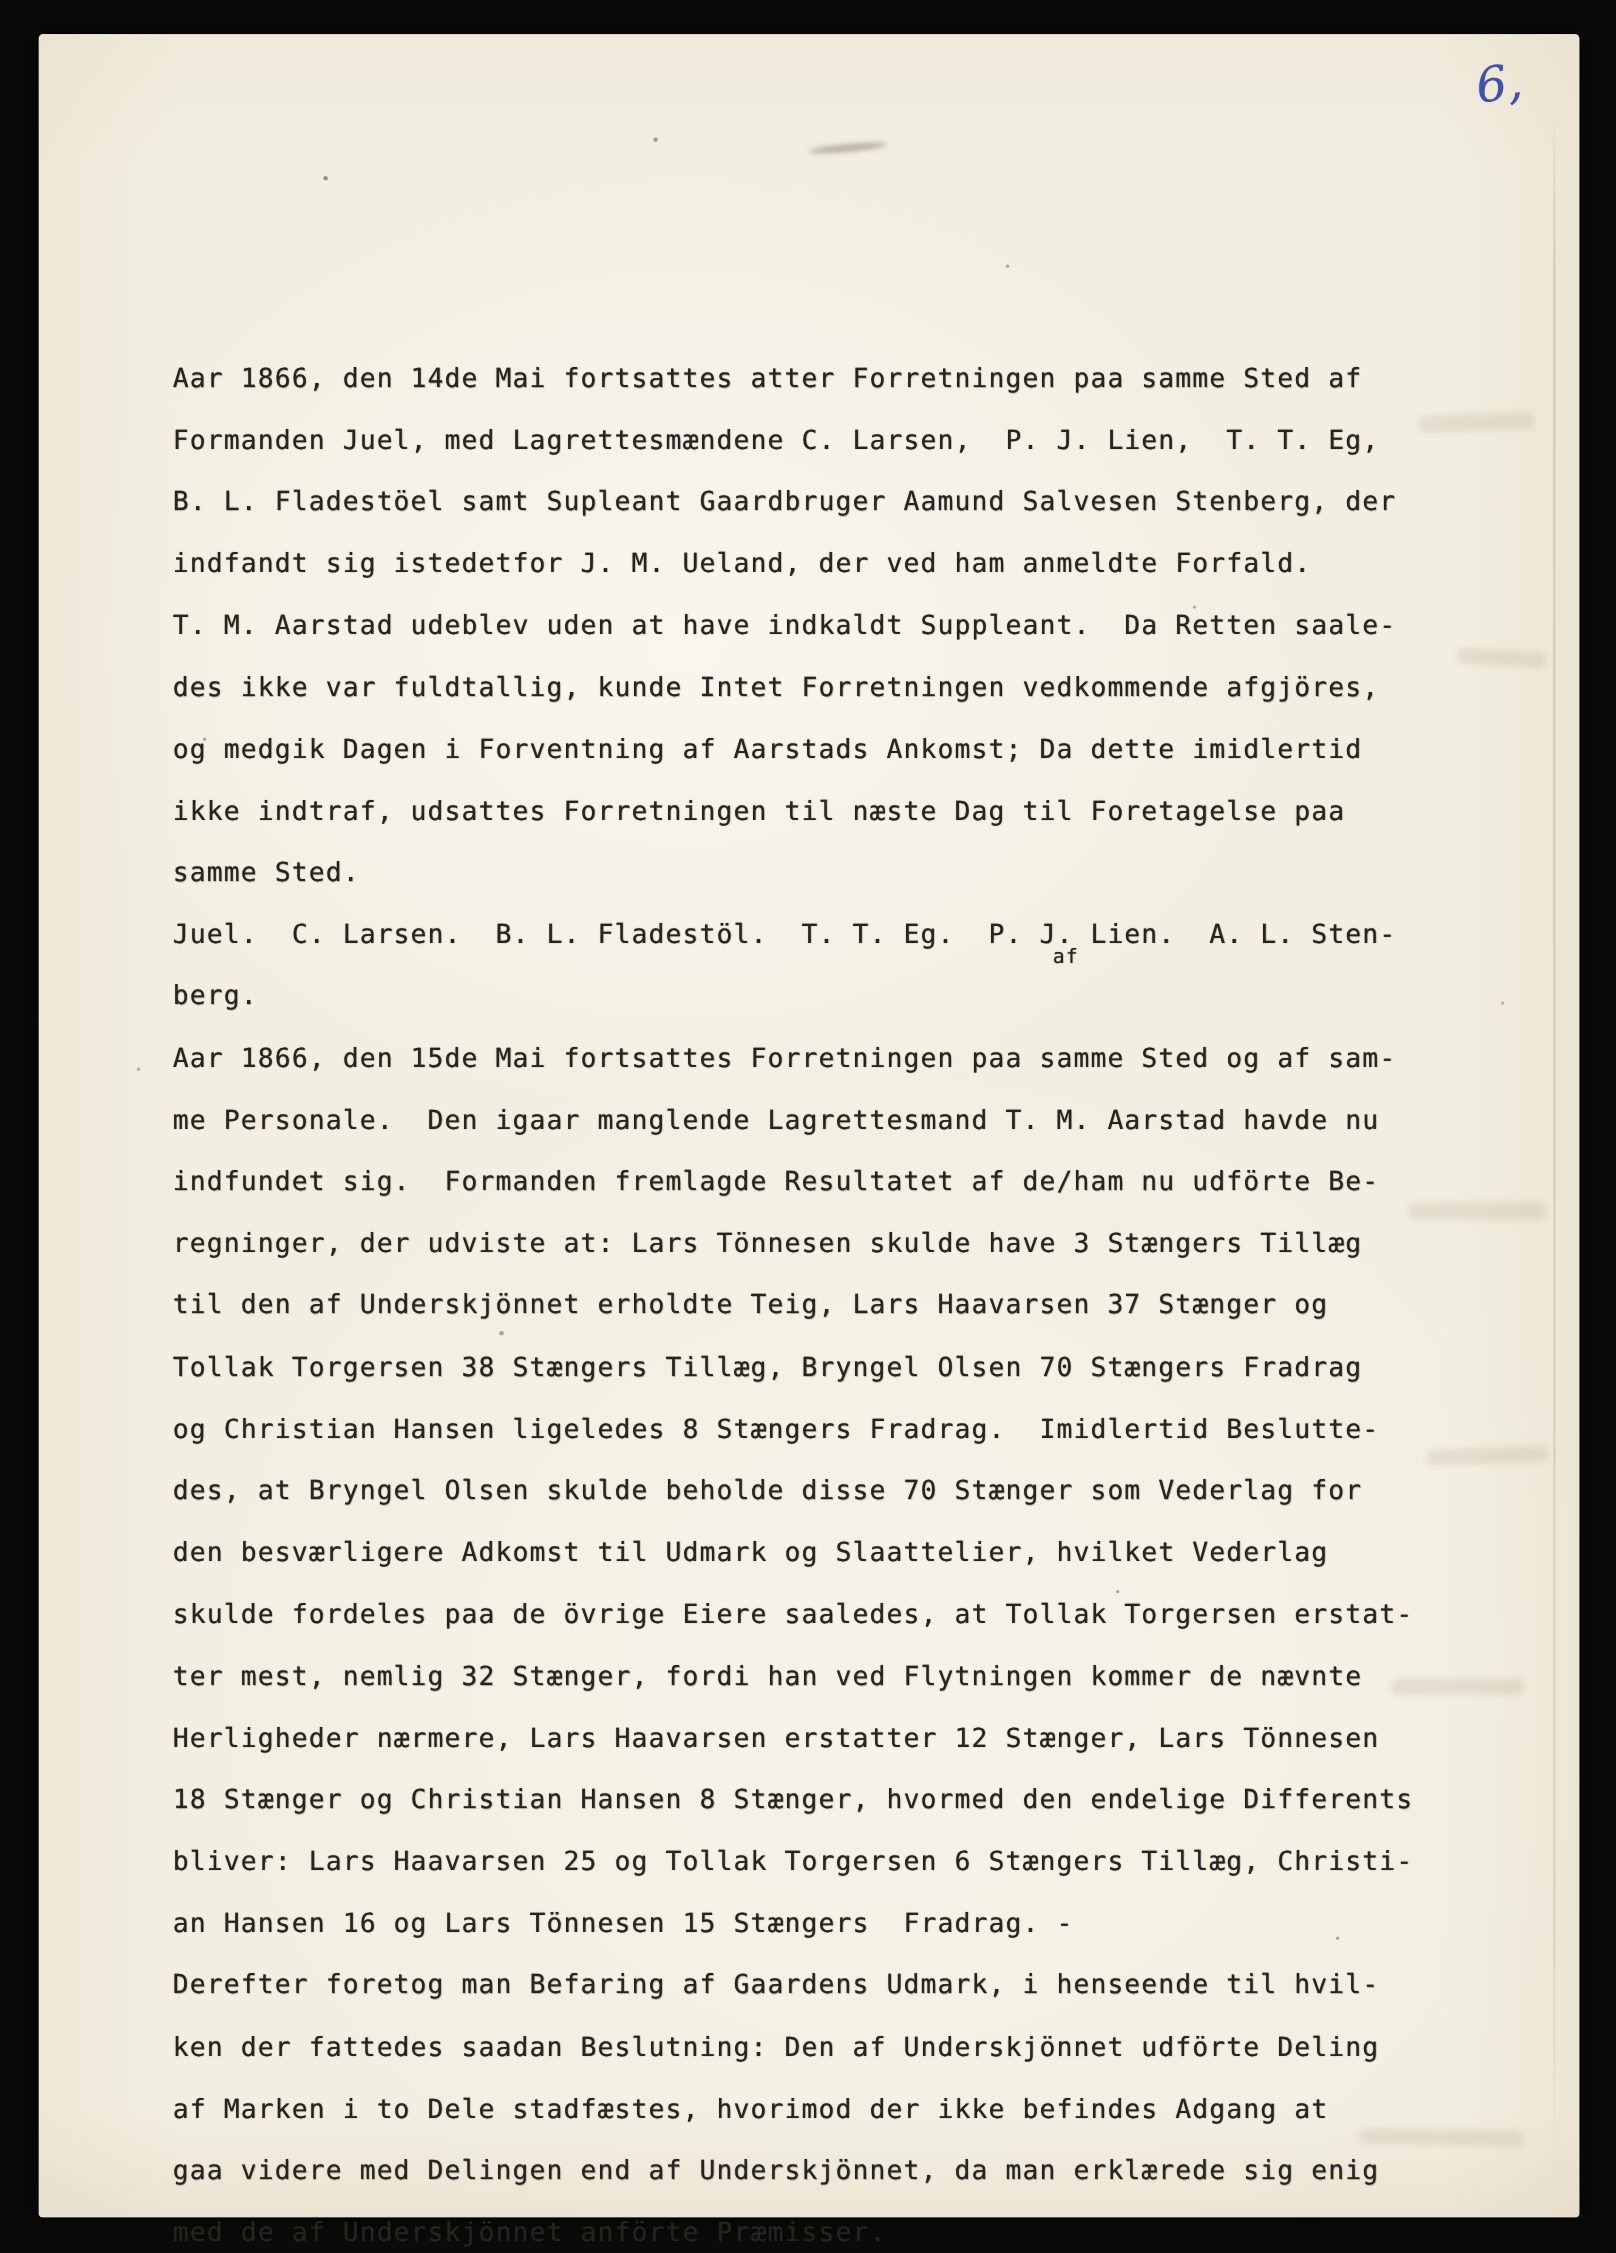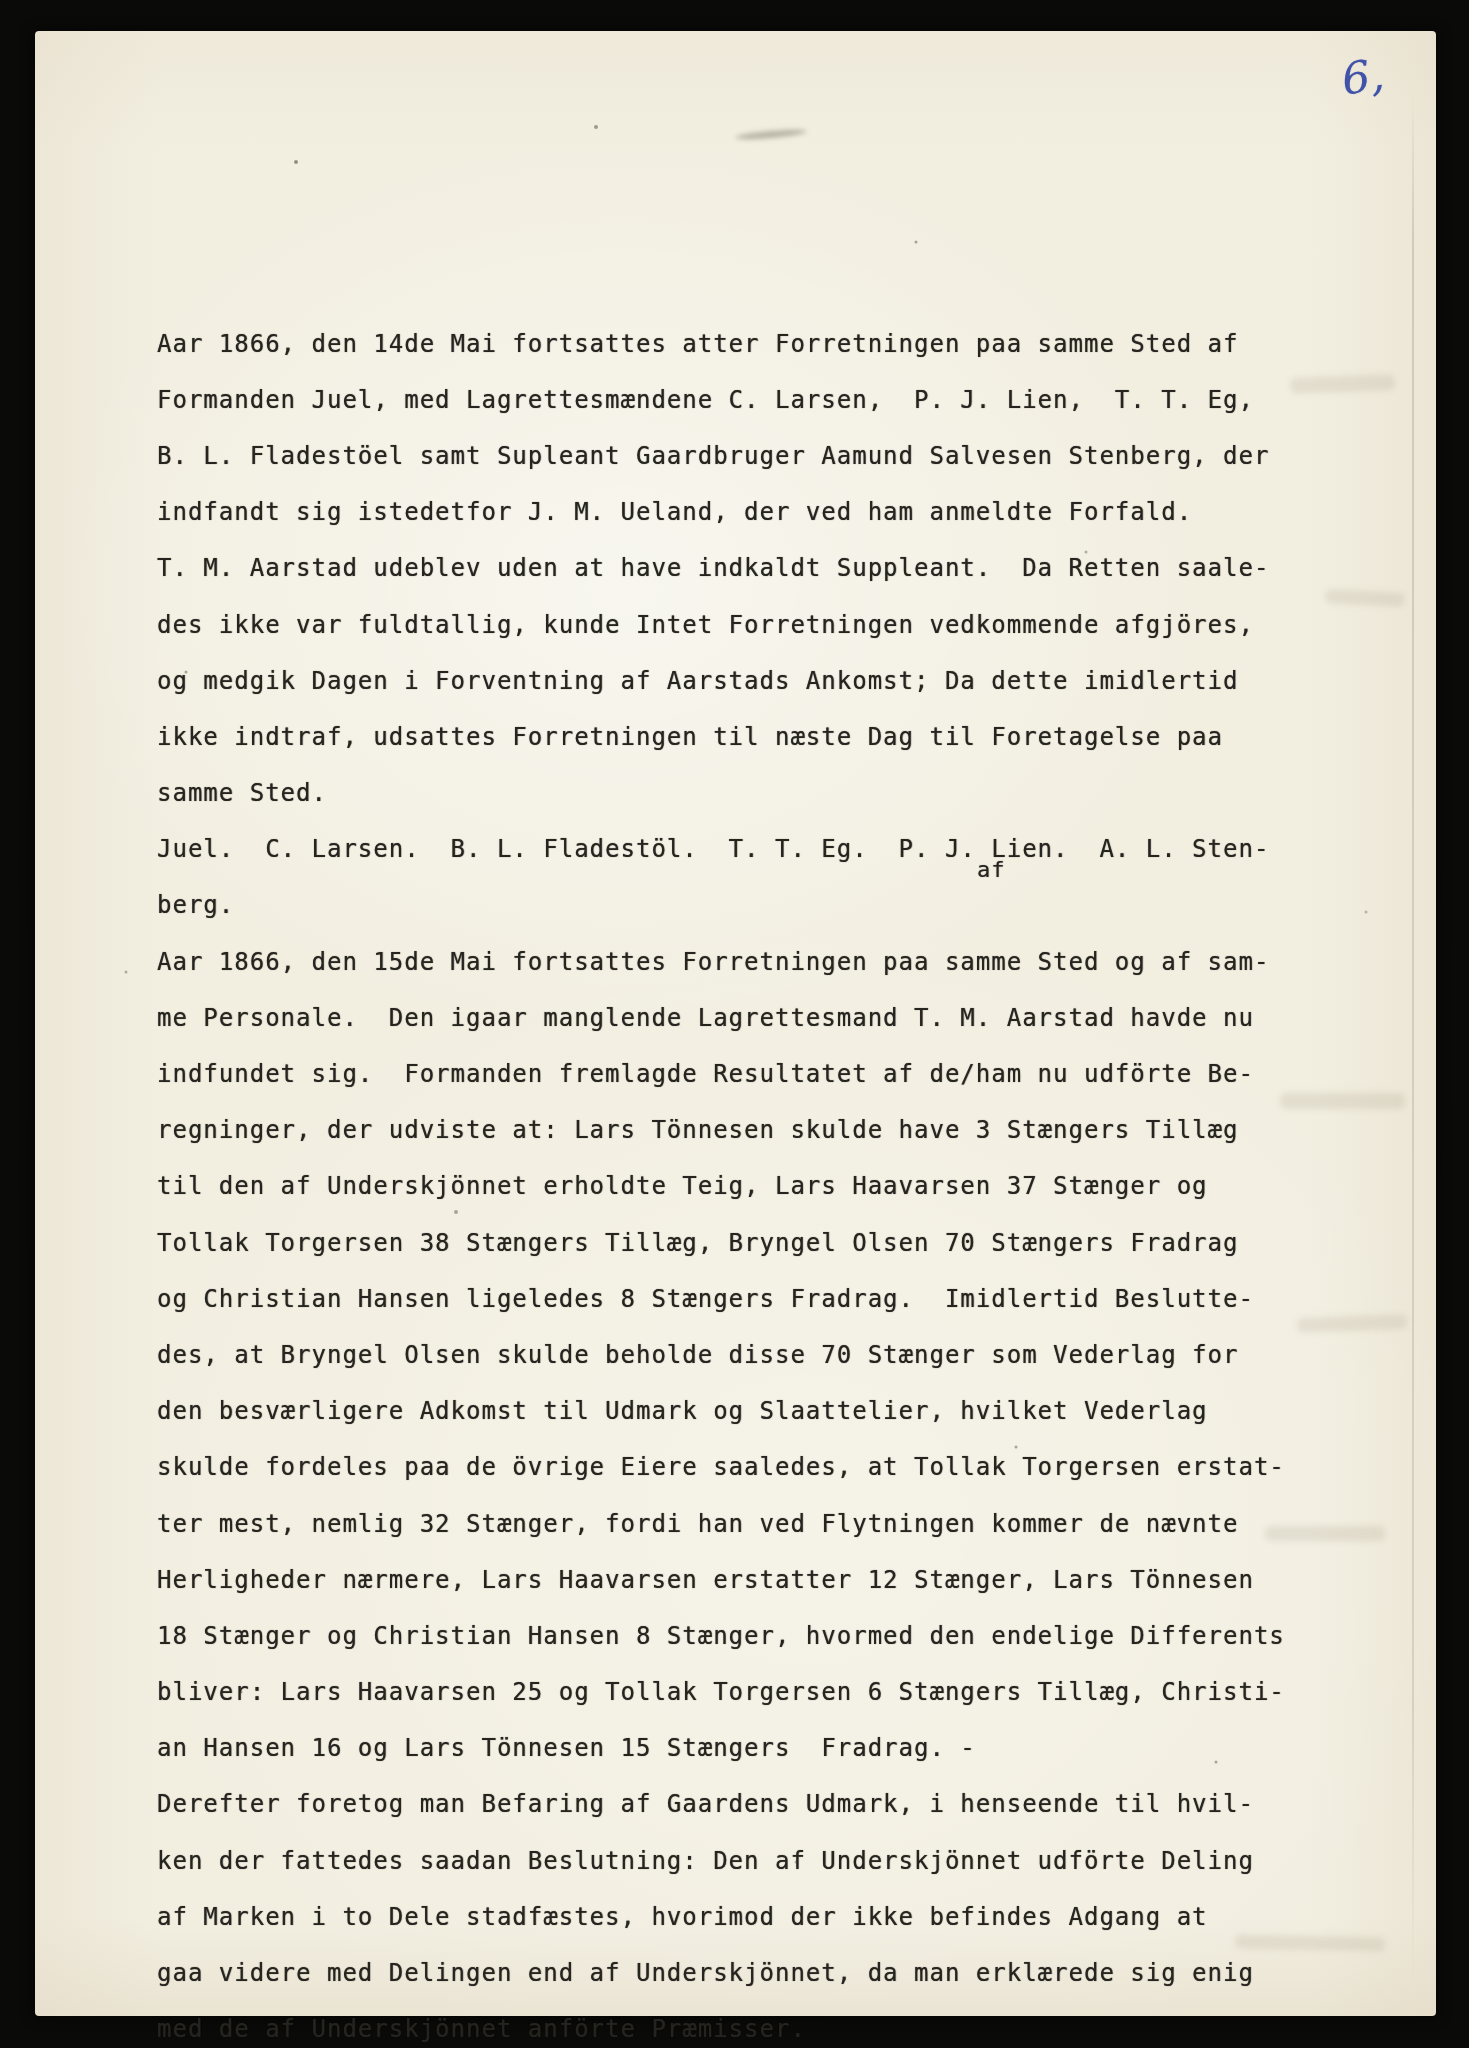--- a/index.html
+++ b/index.html
@@ -41,23 +41,23 @@
     line-height: 56.2px;
     white-space: pre;
     color: var(--ink, #26241f);
     text-shadow: 0 0 1px rgba(38,36,31,0.55), 0.6px 0.4px 0.7px rgba(38,36,31,0.28);
   }
   .textblock .line {
     height: 56.2px;
   }
   .insertion {
     position: absolute;
-    left: 820px;
+    left: 800px;
     top: 712px;
-    font-size: 22px;
+    font-size: 18px;
     line-height: 22px;
     letter-spacing: 1px;
   }
   .page-num {
     position: absolute;
     left: 1307px;  
     top: 24px;     
     font-family: "DejaVu Serif", serif;
     font-style: italic;
     font-size: 44px;

